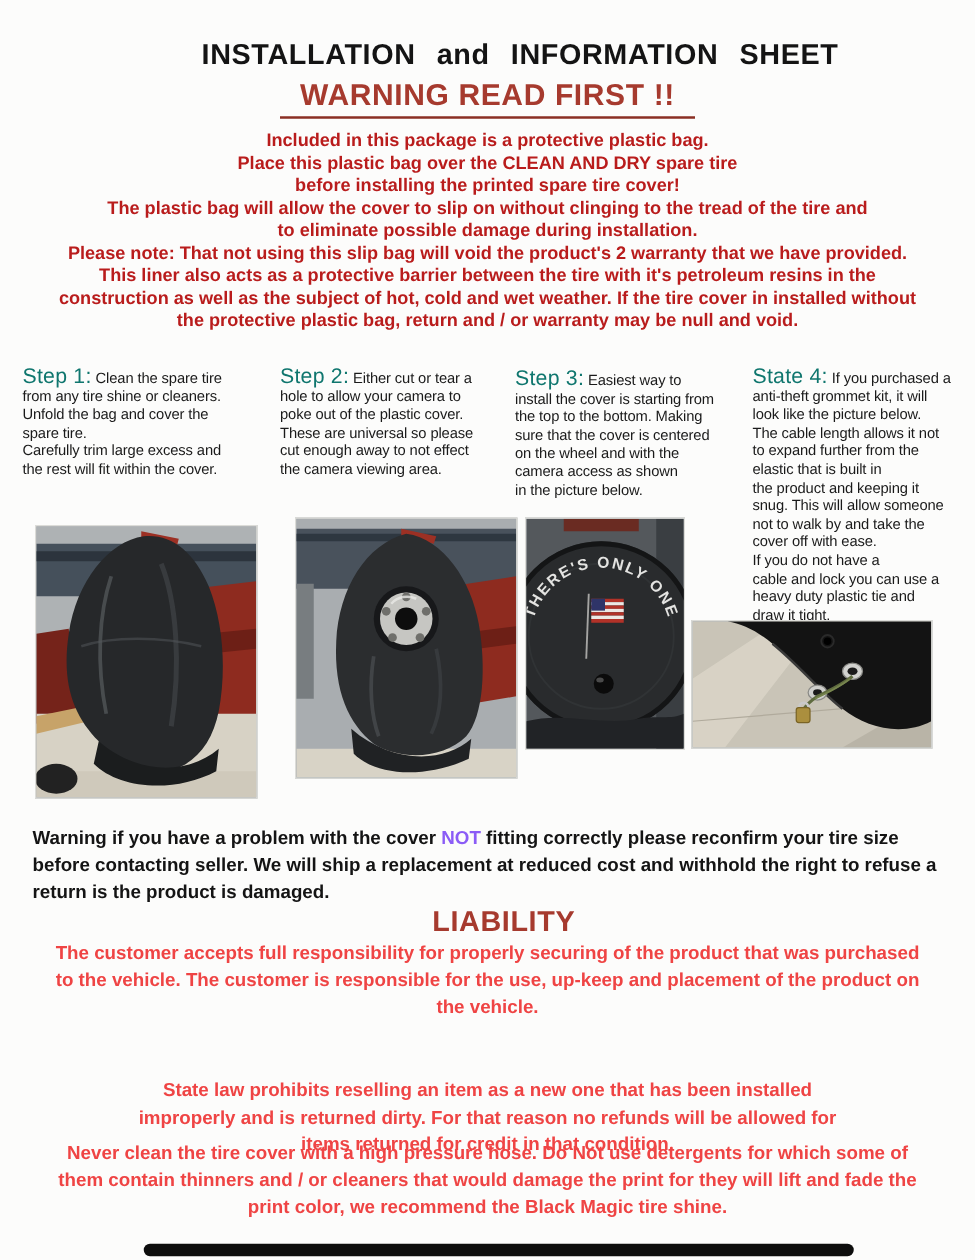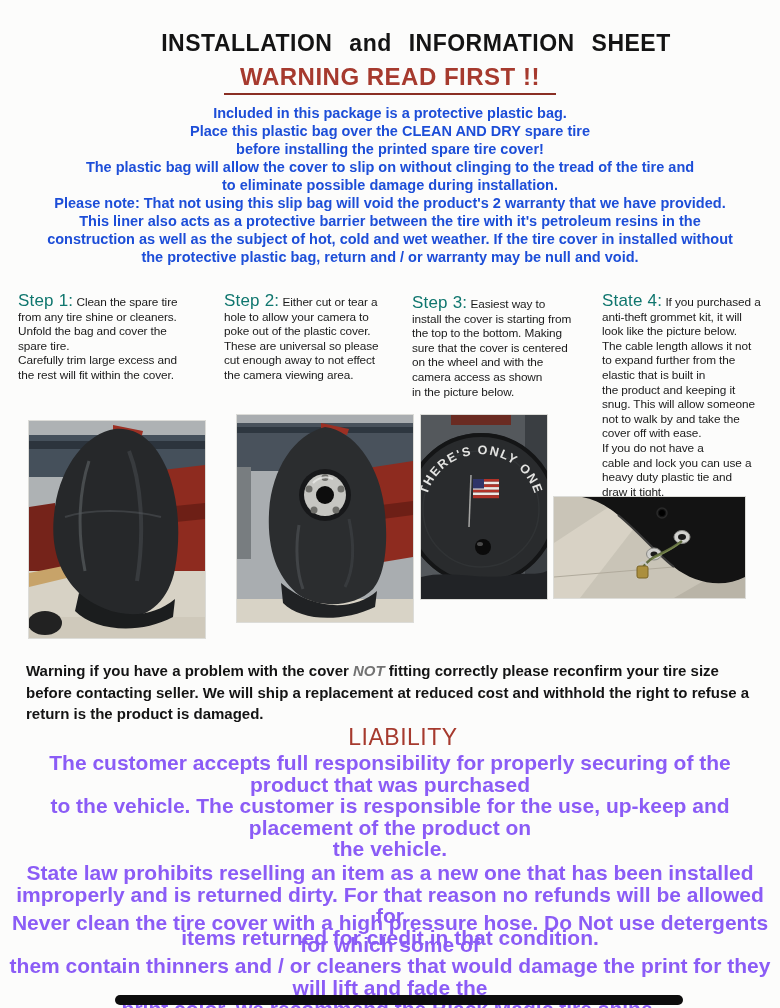--- a/index.html
+++ b/index.html
@@ -14,42 +14,42 @@
     left:16px;right:0;top:30px;font-size:23px;font-weight:700;color:#141414;
     word-spacing:10px;letter-spacing:.5px;padding-left:36px;
   }
   .warn-head-wrap{left:0;right:0;top:63px;}
   .warn-head{
     display:inline-block;font-size:24px;font-weight:700;color:#a63a2e;
     letter-spacing:.5px;padding:0 16px 2px 16px;border-bottom:2px solid #8a2f24;
   }
   .intro{
     left:6px;right:6px;top:104px;font-size:14.5px;font-weight:700;line-height:18px;
-    white-space:pre-line;color:#1d4ed8;
+    white-space:pre-line;color:#b91c1c;
   }
   .step{white-space:pre-line;font-size:11.8px;line-height:14.6px;color:#1a1a1a;letter-spacing:-.1px;}
   .step-label{font-size:17px;color:#0f766e;letter-spacing:.2px;}
   .step1{left:18px;top:294px;width:202px;}
   .step2{left:224px;top:294px;width:190px;}
   .step3{left:412px;top:296px;width:194px;}
   .step4{left:602px;top:294px;width:178px;}
   .photo{border:1px solid #dcdcd8;background:#aeb2b4;overflow:hidden;}
   .photo svg{display:block;width:100%;height:100%;}
   .photo1{left:28px;top:420px;width:176px;height:217px;}
   .photo2{left:236px;top:414px;width:176px;height:207px;}
   .photo3{left:420px;top:414px;width:126px;height:184px;}
   .photo4{left:553px;top:496px;width:191px;height:101px;}
   .fitwarn{
     left:26px;width:742px;top:660px;font-size:15px;font-weight:700;line-height:21.5px;
     color:#141414;text-align:left;
   }
-  .red{color:#737373;font-style:italic;}
-  .sec-head{left:0;right:0;font-size:23px;font-weight:400;color:#a63a2e;letter-spacing:.5px;padding-left:26px;}
+  .red{color:#8b5cf6;}
+  .sec-head{left:0;right:0;font-size:23px;font-weight:700;color:#a63a2e;letter-spacing:.5px;padding-left:26px;}
   .liab-head{top:724px;}
-  .body-bold{font-size:21px;font-weight:700;line-height:21.5px;white-space:pre-line;color:#8b5cf6;}
+  .body-bold{font-size:15px;font-weight:700;line-height:21.5px;white-space:pre-line;color:#ef4444;}
   .liab-body{left:8px;right:8px;top:752px;}
   .statelaw{left:8px;right:8px;top:862px;}
   .maint-head{top:880px;letter-spacing:1px;}
   .maint-body{left:8px;right:8px;top:912px;}
   .home-bar{left:115px;top:995px;width:568px;height:10px;border-radius:5px;background:#0d0d0d;}
 </style>
 </head>
 <body>
 
 <div id="sheet">

